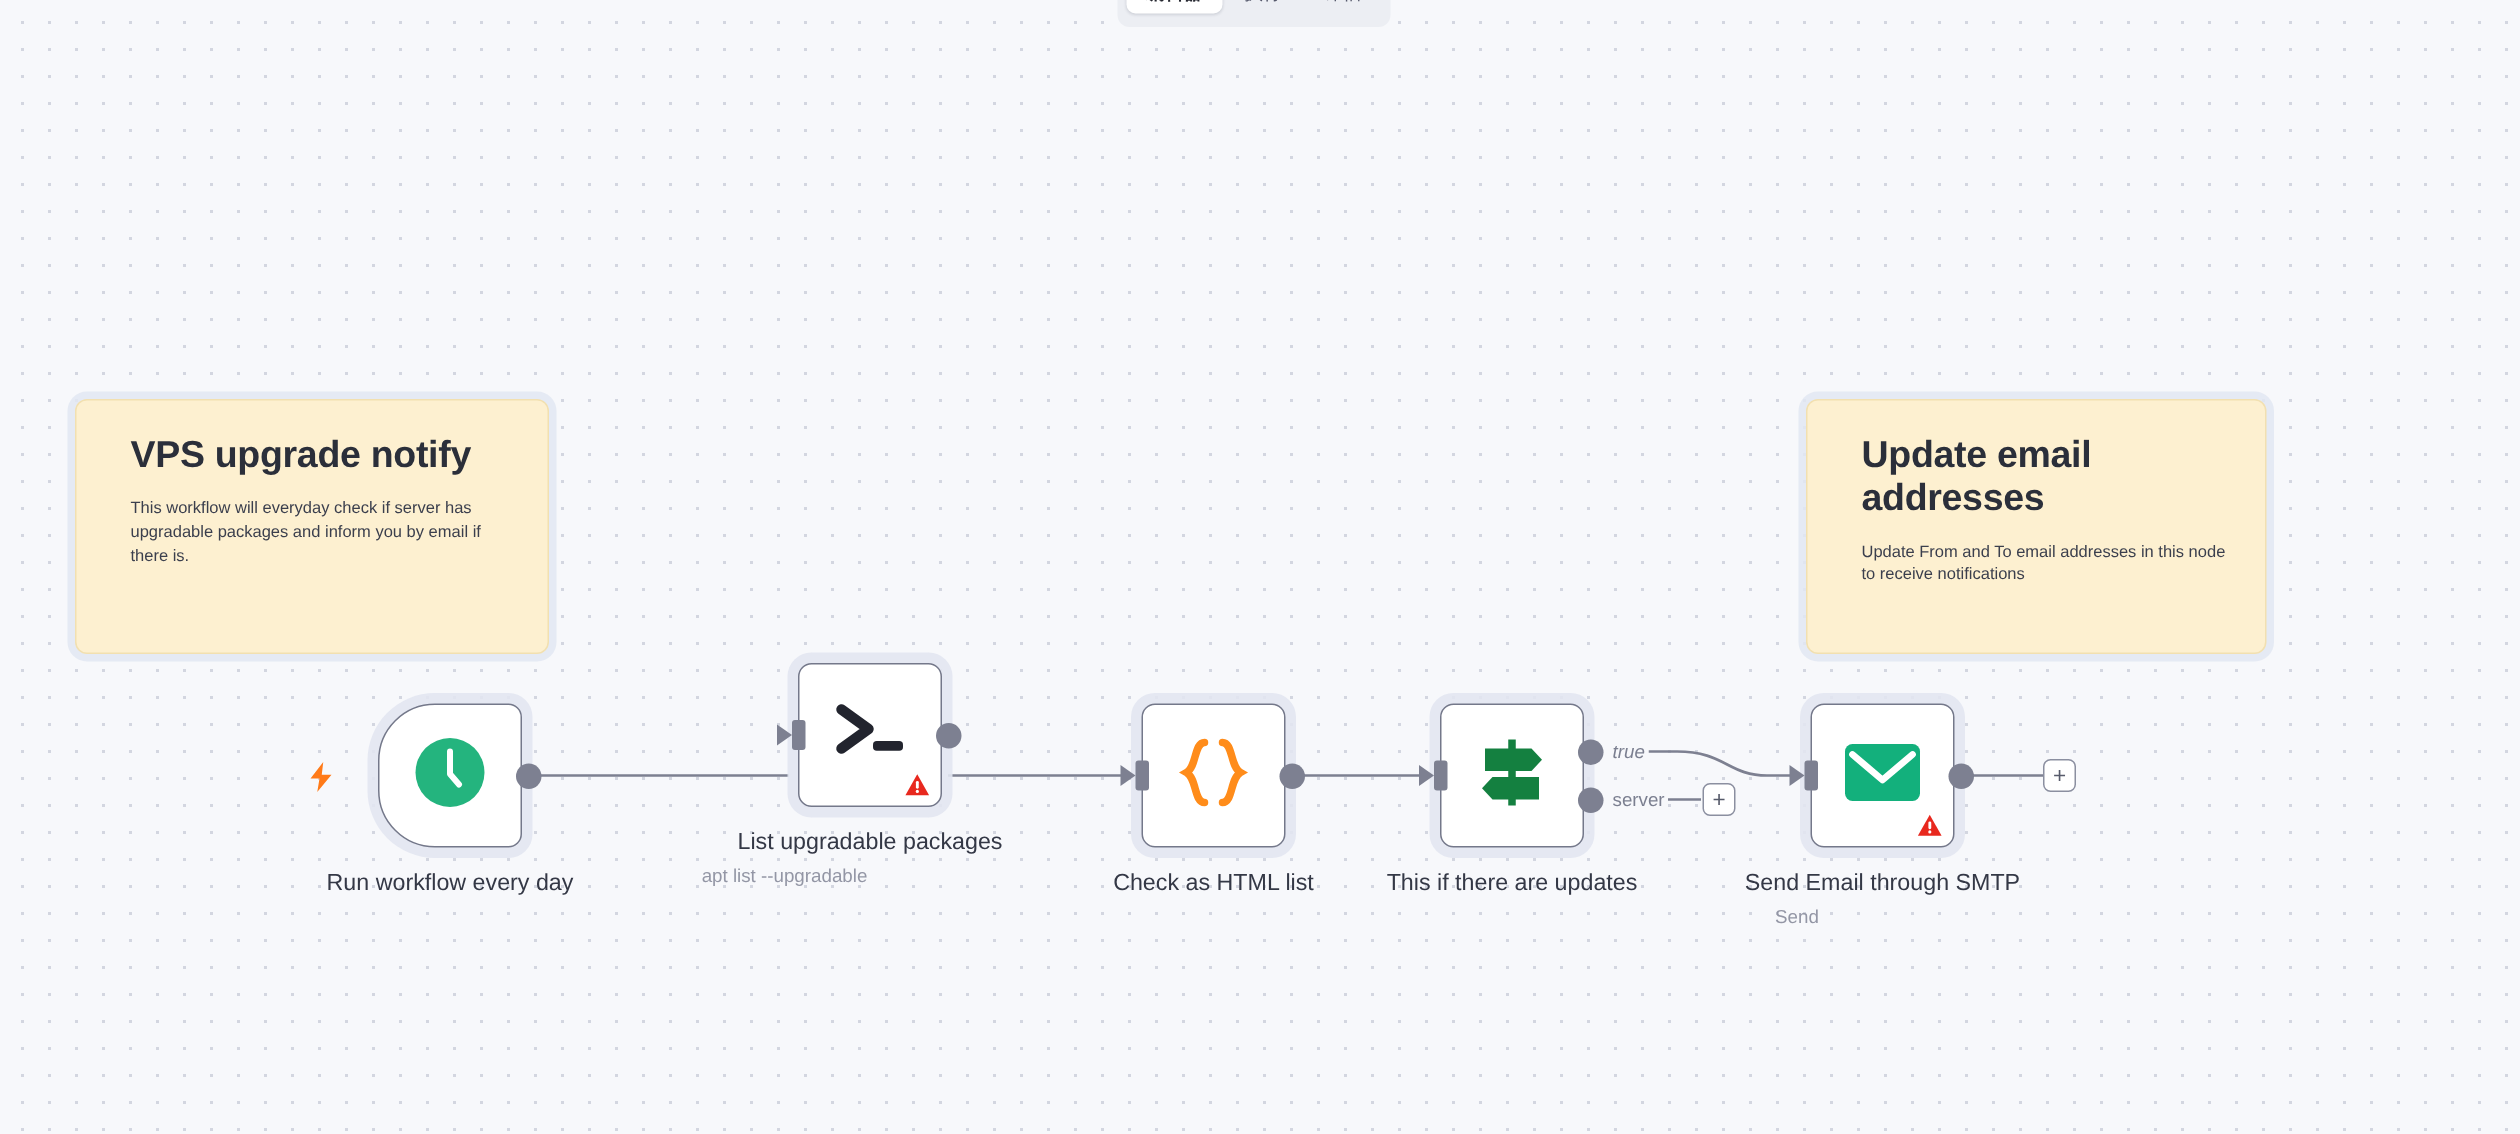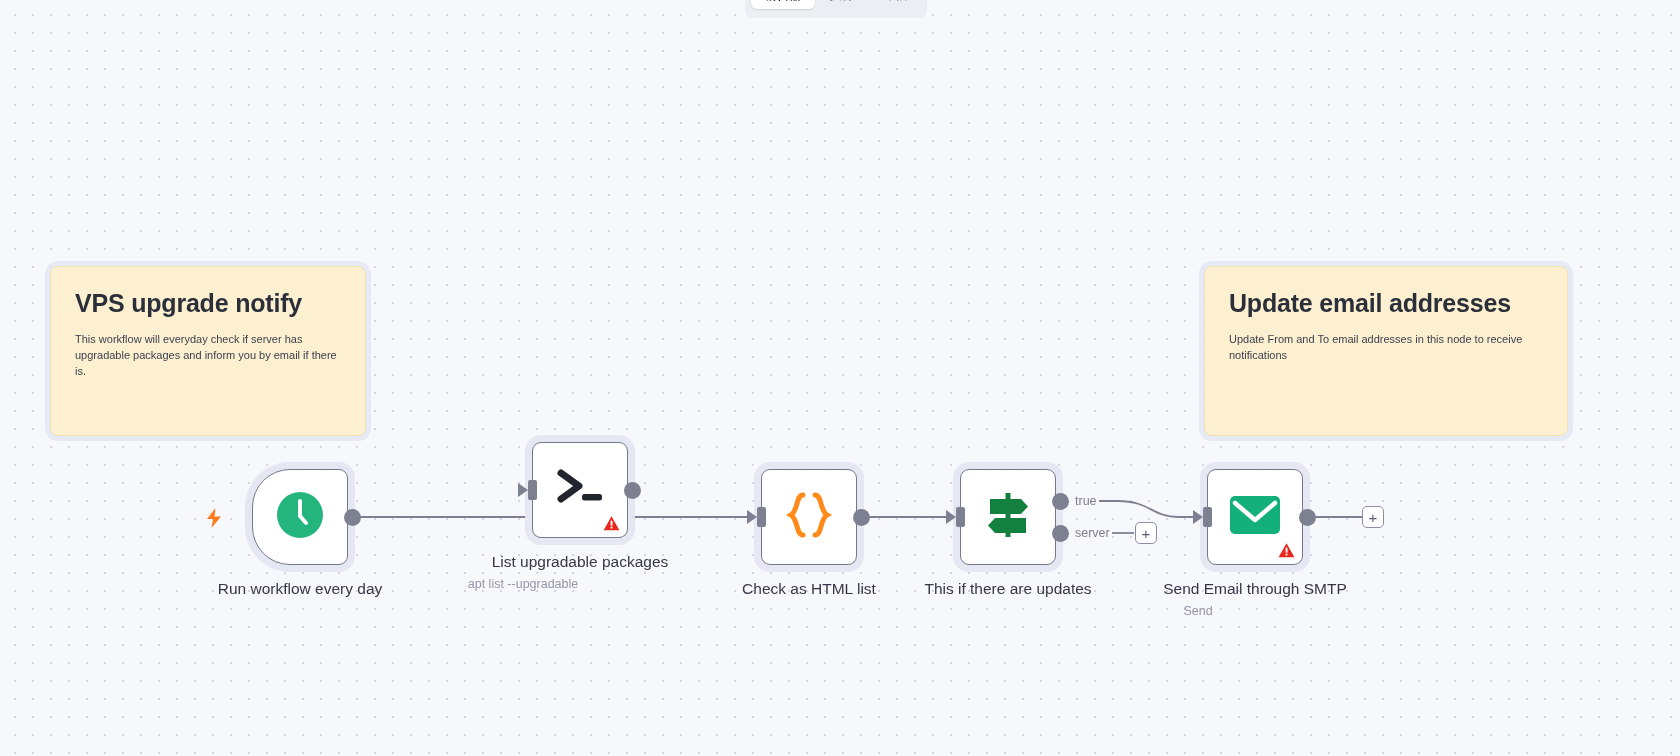--- a/index.html
+++ b/index.html
@@ -43,39 +43,39 @@
     font-weight: 600;
     box-shadow: 0 1px 2px rgba(30,35,60,.14);
   }
 
   
   .sticky {
     position: absolute;
     background: #fdf0d0;
     border: 1px solid #f2e0b0;
     border-radius: 8px;
-    padding: 22px 24px 20px 24px;
+    padding: 22px 24px 20px 36px;
     box-shadow: 0 0 0 5px rgba(226,231,242,.85);
     z-index: 5;
   }
   .sticky h2 {
     font-size: 25px;
     font-weight: 700;
     color: #2b2f3a;
     letter-spacing: -.2px;
     margin-bottom: 14px;
     line-height: 1.15;
   }
   .sticky p {
     font-size: 11px;
     color: #3b3f4d;
     line-height: 1.45;
   }
   #sticky-left  { left: 50px;   top: 266px; width: 316px; height: 170px; }
-  #sticky-right { left: 1204px; top: 266px; width: 364px; height: 170px; }
+  #sticky-right { left: 1204px; top: 266px; width: 307px; height: 170px; }
 
   
   #wires { position: absolute; left: 0; top: 0; width: 1680px; height: 756px; z-index: 8; }
 
   
   .node-wrap { position: absolute; z-index: 12; }
   .node-box {
     position: relative;
     width: 96px; height: 96px;
     background: #ffffff;
@@ -256,21 +256,21 @@
         <svg width="54" height="52" viewBox="0 0 54 52">
           <rect x="24.5" y="4" width="5" height="44" fill="#148040"></rect>
           <path d="M9 10 L40 10 L47 17.5 L40 25 L9 25 Z" fill="#148040"></path>
           <path d="M45 29 L14 29 L7 36.5 L14 44 L45 44 Z" fill="#148040"></path>
         </svg>
       </span>
     </div>
     <div class="ep-in" style="left:-4px; top:38px;"></div>
     <div class="ep" style="left:92px; top:24px;"></div>
     <div class="ep" style="left:92px; top:56px;"></div>
-    <div class="branch-label" style="left:113px; top:25px;">true</div>
+    <div class="branch-label" style="left:113px; top:25px;font-style:italic;">true</div>
     <div class="branch-label" style="left:113px; top:57px;">server</div>
     <div class="node-label">This if there are updates</div>
   </div>
 
   <div class="plus-btn" style="left:1135px; top:522px;">+</div>
 
   <div class="node-wrap" style="left:1207px; top:469px;">
     <div class="node-box">
       <span>
         <svg width="52" height="40" viewBox="0 0 52 40">

